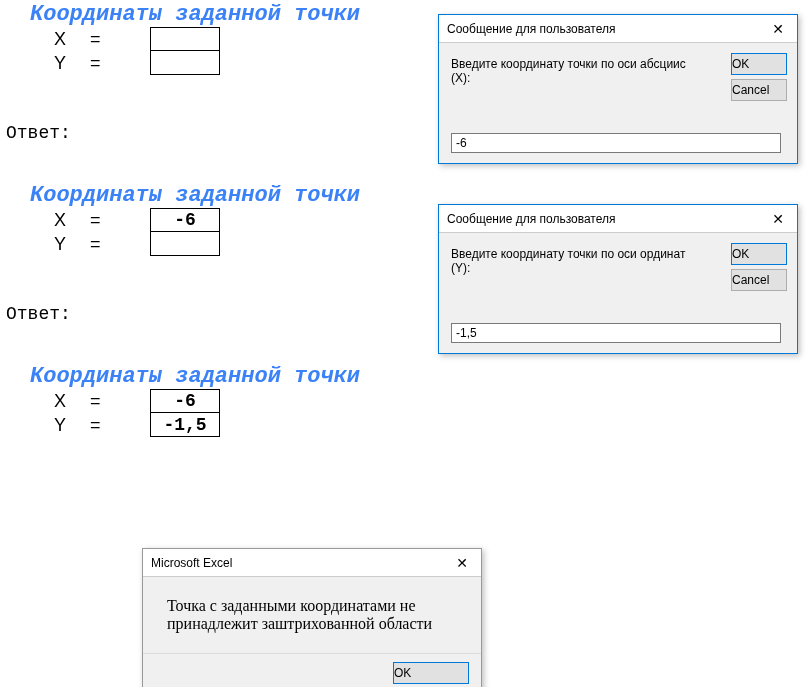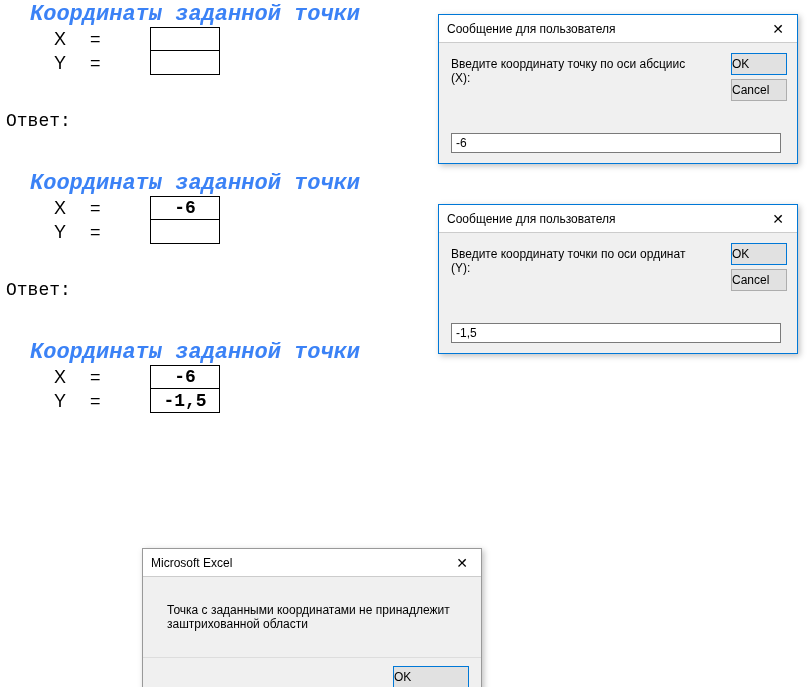--- a/index.html
+++ b/index.html
@@ -53,20 +53,21 @@
       justify-content: center;
       font-family: "Courier New", monospace;
       font-size: 18px;
       font-weight: bold;
     }
     .answer-label {
       font-family: "Courier New", monospace;
       font-size: 18px;
       color: #000;
       padding-left: 6px;
+      margin-top: 12px;
     }
     .answer-text {
       font-family: "Courier New", monospace;
       font-size: 18px;
       font-weight: bold;
       color: #ff0000;
       margin-left: 6px;
     }
     
     .dialog {
@@ -148,22 +149,23 @@
     .msgbox-titlebar {
       background: #ffffff;
       height: 28px;
       display: flex;
       align-items: center;
       justify-content: space-between;
       padding-left: 8px;
       border-bottom: 1px solid #ccc;
     }
     .msgbox-body {
-      padding: 26px 24px;
-      font-size: 12px;
+      padding: 20px 24px;
+      font-size: 16px;
+      font-family: Liberation Serif, serif;
     }
     .msgbox-footer {
       padding: 8px 12px;
       display: flex;
       justify-content: flex-end;
       border-top: 1px solid #ddd;
       background: #f0f0f0;
     }
   </style>
 </head>
@@ -184,21 +186,21 @@
   <div style="height:36px;"></div>
   <div class="answer-label">Ответ:</div>
 </div>
 
 <div class="dialog" style="left:438px; top:14px; width:360px;">
   <div class="dialog-titlebar">
     <span>Сообщение для пользователя</span>
     <span class="dialog-close">✕</span>
   </div>
   <div class="dialog-body">
-    <div class="dialog-prompt" style="width:250px;">Введите координату точку по оси абсциис (X):</div>
+    <div class="dialog-prompt" style="width:250px;">Введите координату точки по оси абсциис (X):</div>
     <div class="dialog-btns">
       <div class="dialog-btn highlight">OK</div>
       <div class="dialog-btn">Cancel</div>
     </div>
     <div style="height:48px;"></div>
     <input class="dialog-input" value="-6" style="">
   </div>
 </div>
 
 <div class="section" style="padding-top:40px;">

